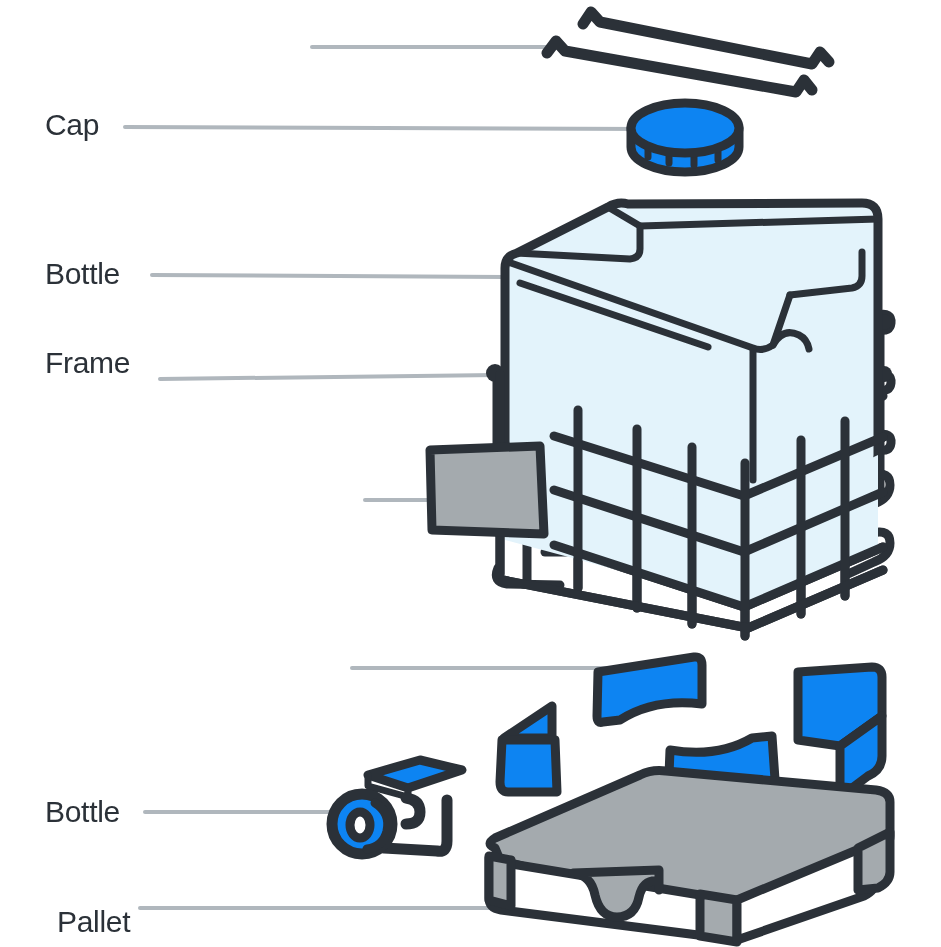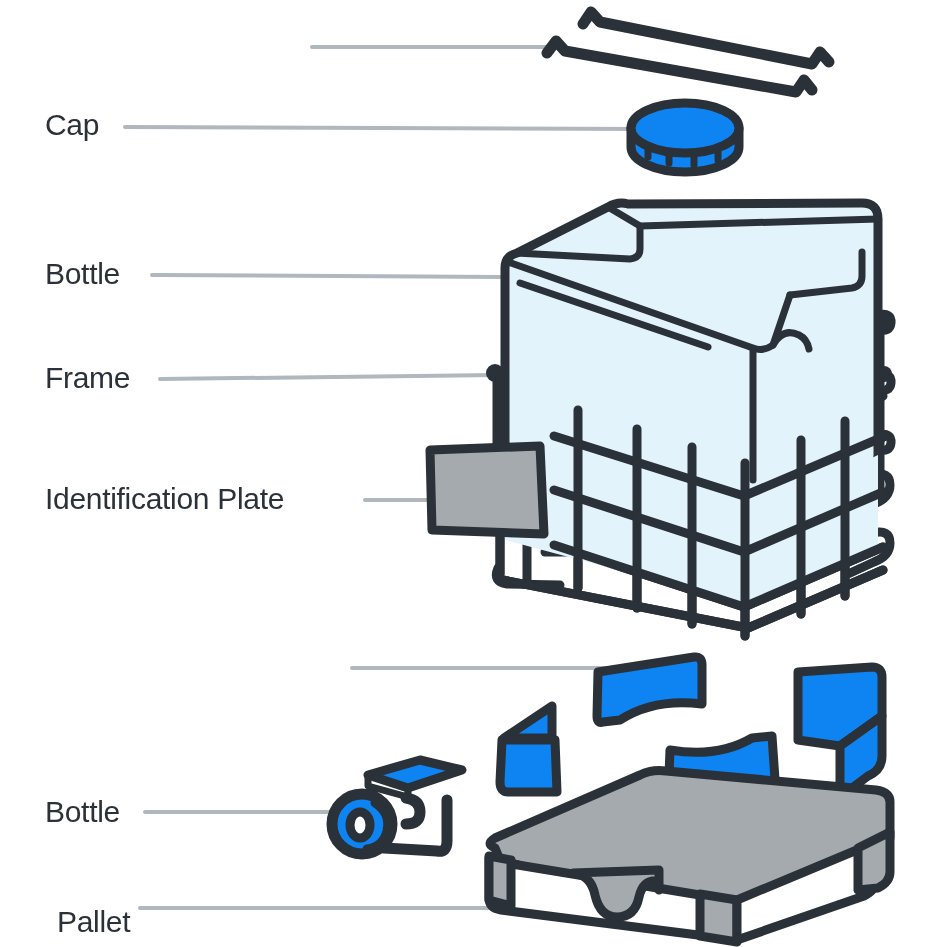--- a/index.html
+++ b/index.html
@@ -33,21 +33,21 @@
     font-size: 30px;
     font-weight: 500;
     color: #2b3138;
     letter-spacing: -0.3px;
     white-space: nowrap;
     line-height: 1;
   }
   .lbl-top-cross-bars { left: 45px; top: 32px; }
   .lbl-cap            { left: 45px; top: 110px; text-align: center; }
   .lbl-bottle         { left: 45px; top: 259px; }
-  .lbl-frame          { left: 45px; top: 363px; }
+  .lbl-frame          { left: 45px; top: 348px; }
   .lbl-id-plate       { left: 45px; top: 484px; }
   .lbl-corner-prot    { left: 45px; top: 652px; }
   .lbl-valve          { left: 45px; top: 797px; }
   .lbl-pallet         { left: 57px; top: 892px; margin-top: 15px; }
 </style>
 </head>
 <body>
 
 <div id="stage">
 
@@ -284,17 +284,16 @@
       <ellipse cx="360" cy="825" rx="10" ry="13" fill="#ffffff" stroke="#2b3138" stroke-width="9"></ellipse>
 
       <path fill="none" stroke="#2b3138" stroke-width="9" stroke-linecap="round" d="M 375 803 q 16 10 12 28 q -4 16 -20 18"></path>
     </g>
 
   </svg>
 
   <div class="lbl lbl-cap">Cap</div>
   <div class="lbl lbl-bottle">Bottle</div>
   <div class="lbl lbl-frame">Frame</div>
-  <div class="lbl lbl-id-plate">Identification Plate</div>
   <div class="lbl lbl-valve">Bottle</div>
   <div class="lbl lbl-pallet">Pallet</div>
 
 </div>
 
 </body></html>

